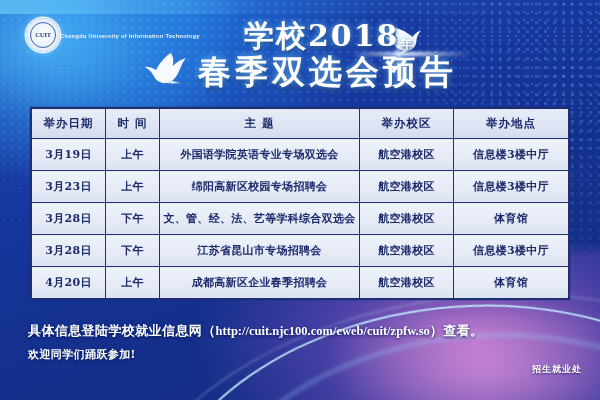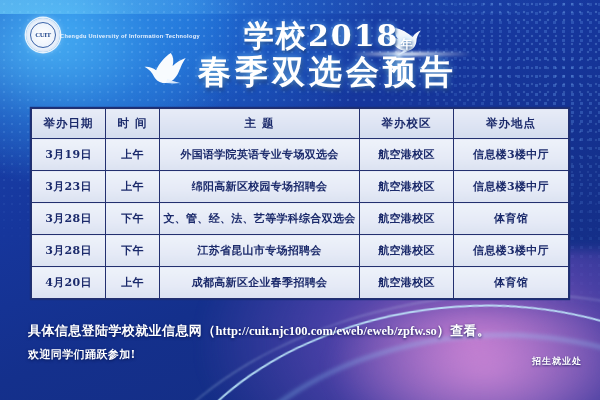--- a/index.html
+++ b/index.html
@@ -283,21 +283,21 @@
     font-size: 12.5px;
     letter-spacing: 0;
   }
   .footer-line2 {
     margin-top: 7px;
     font-size: 11px;
     letter-spacing: 0.4px;
   }
   .signature {
     position: absolute;
-    right: 18px; bottom: 32px;
+    right: 18px; bottom: 24px;
     z-index: 8;
     font-size: 9px;
     font-weight: bold;
     color: #ffffff;
     letter-spacing: 1px;
     font-family: "DejaVu Sans", "Liberation Sans", sans-serif;
     text-shadow: 0 1px 2px rgba(20,20,90,0.8);
   }
 </style>
 </head>
@@ -397,19 +397,19 @@
           <td>上午</td>
           <td>成都高新区企业春季招聘会</td>
           <td>航空港校区</td>
           <td>体育馆</td>
         </tr>
       </tbody>
     </table>
   </div>
 
   <div class="footer">
-    <div class="footer-line1"><span>具体信息登陆学校就业信息网（</span><span class="footer-url">http://cuit.njc100.com/eweb/eweb/zpfw.so</span><span>）查看。</span></div>
+    <div class="footer-line1"><span>具体信息登陆学校就业信息网（</span><span class="footer-url">http://cuit.njc100.com/eweb/cuit/zpfw.so</span><span>）查看。</span></div>
     <div class="footer-line2">欢迎同学们踊跃参加!</div>
   </div>
 
   <div class="signature">招生就业处</div>
 
 </div>
 
 </body></html>

